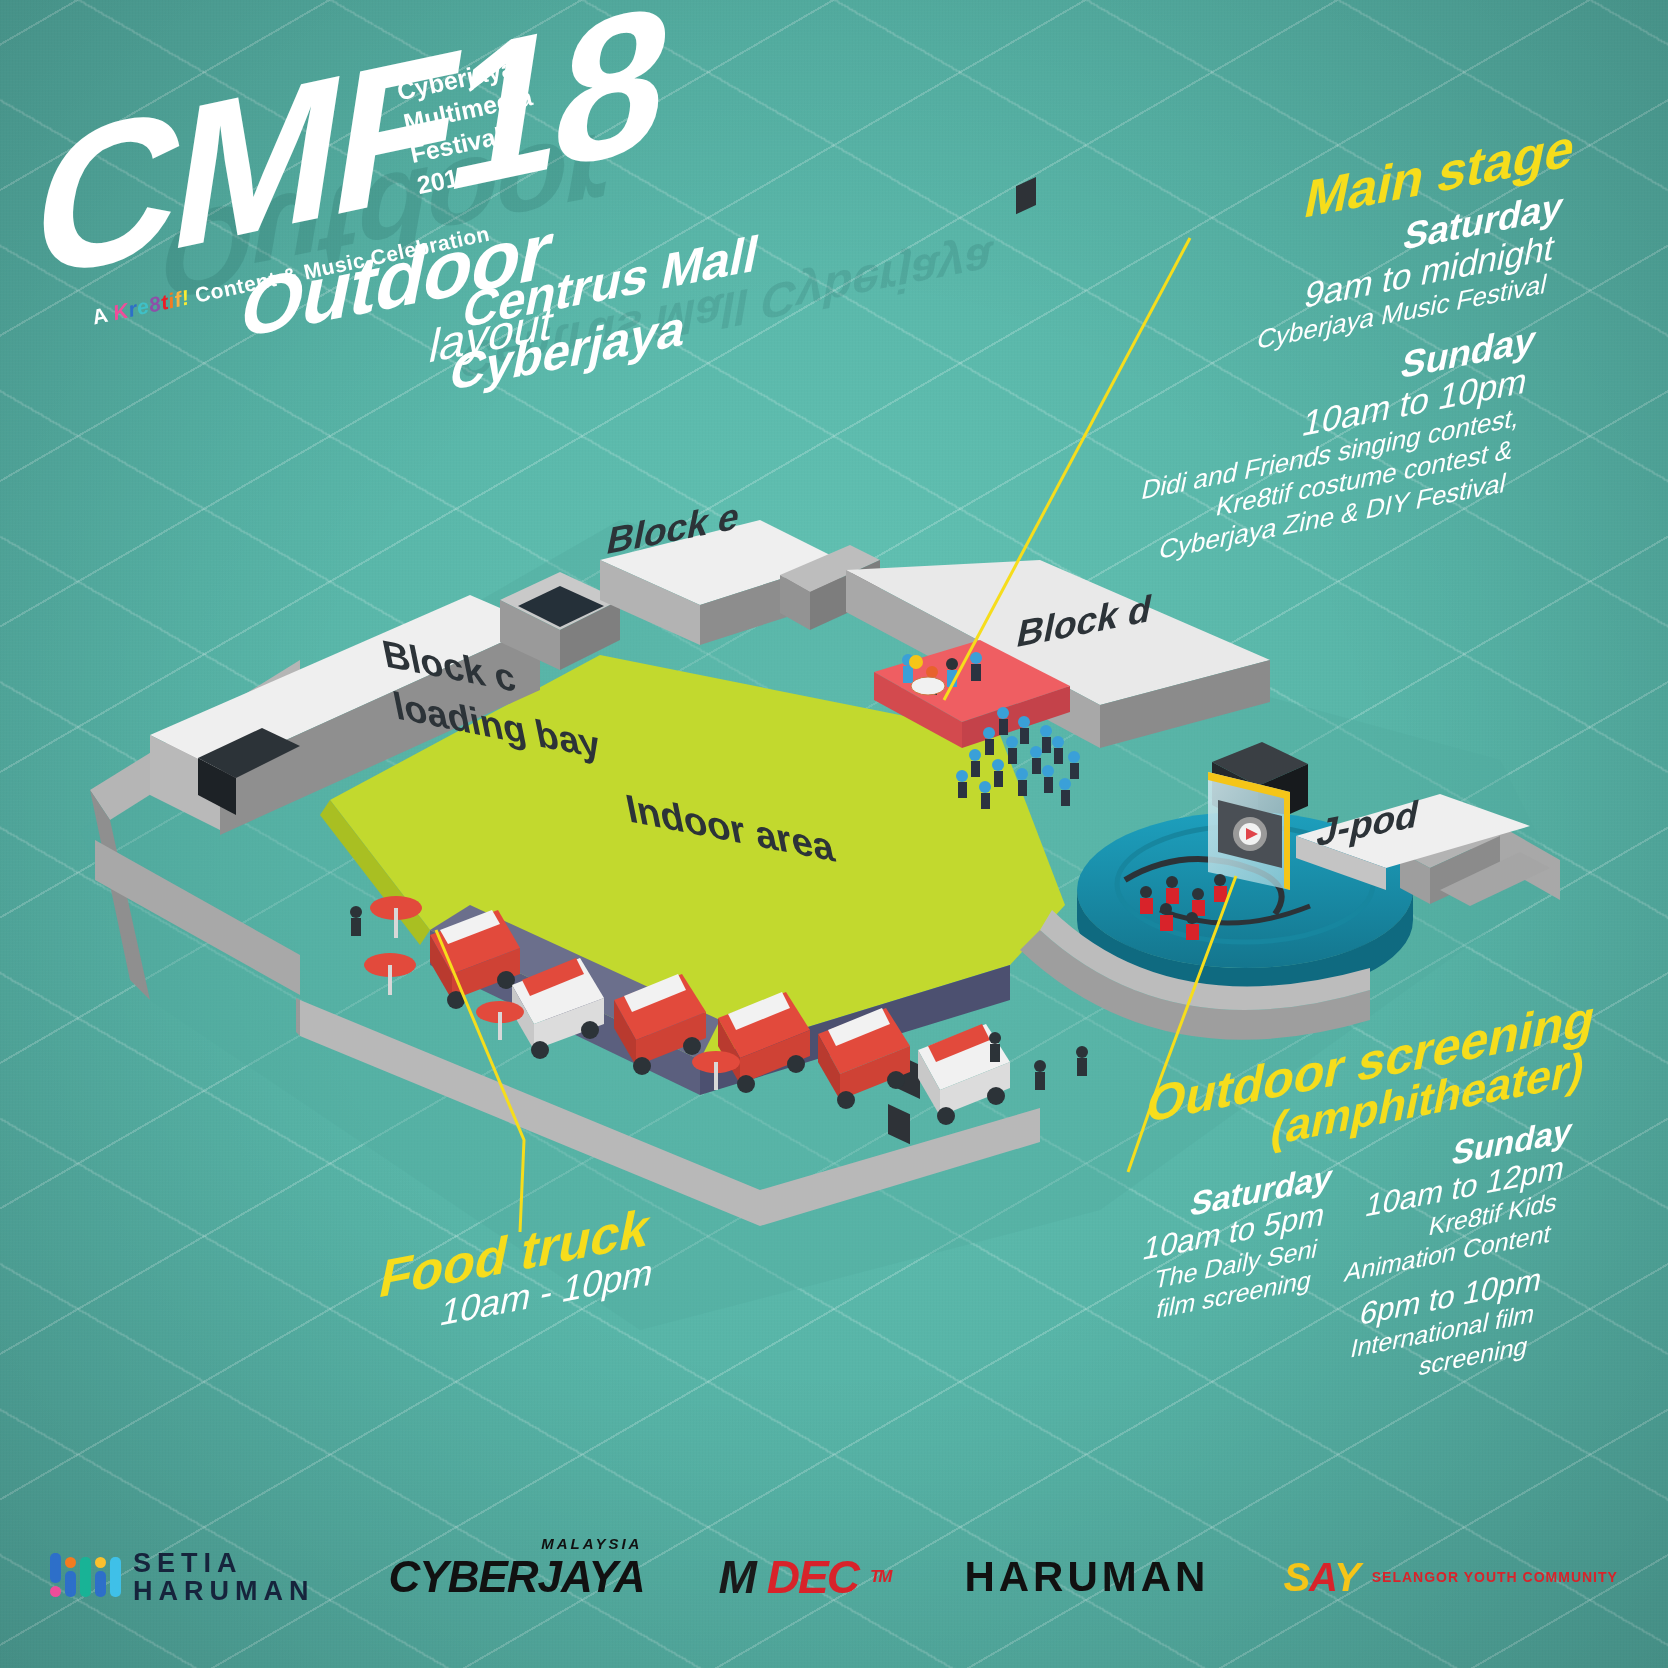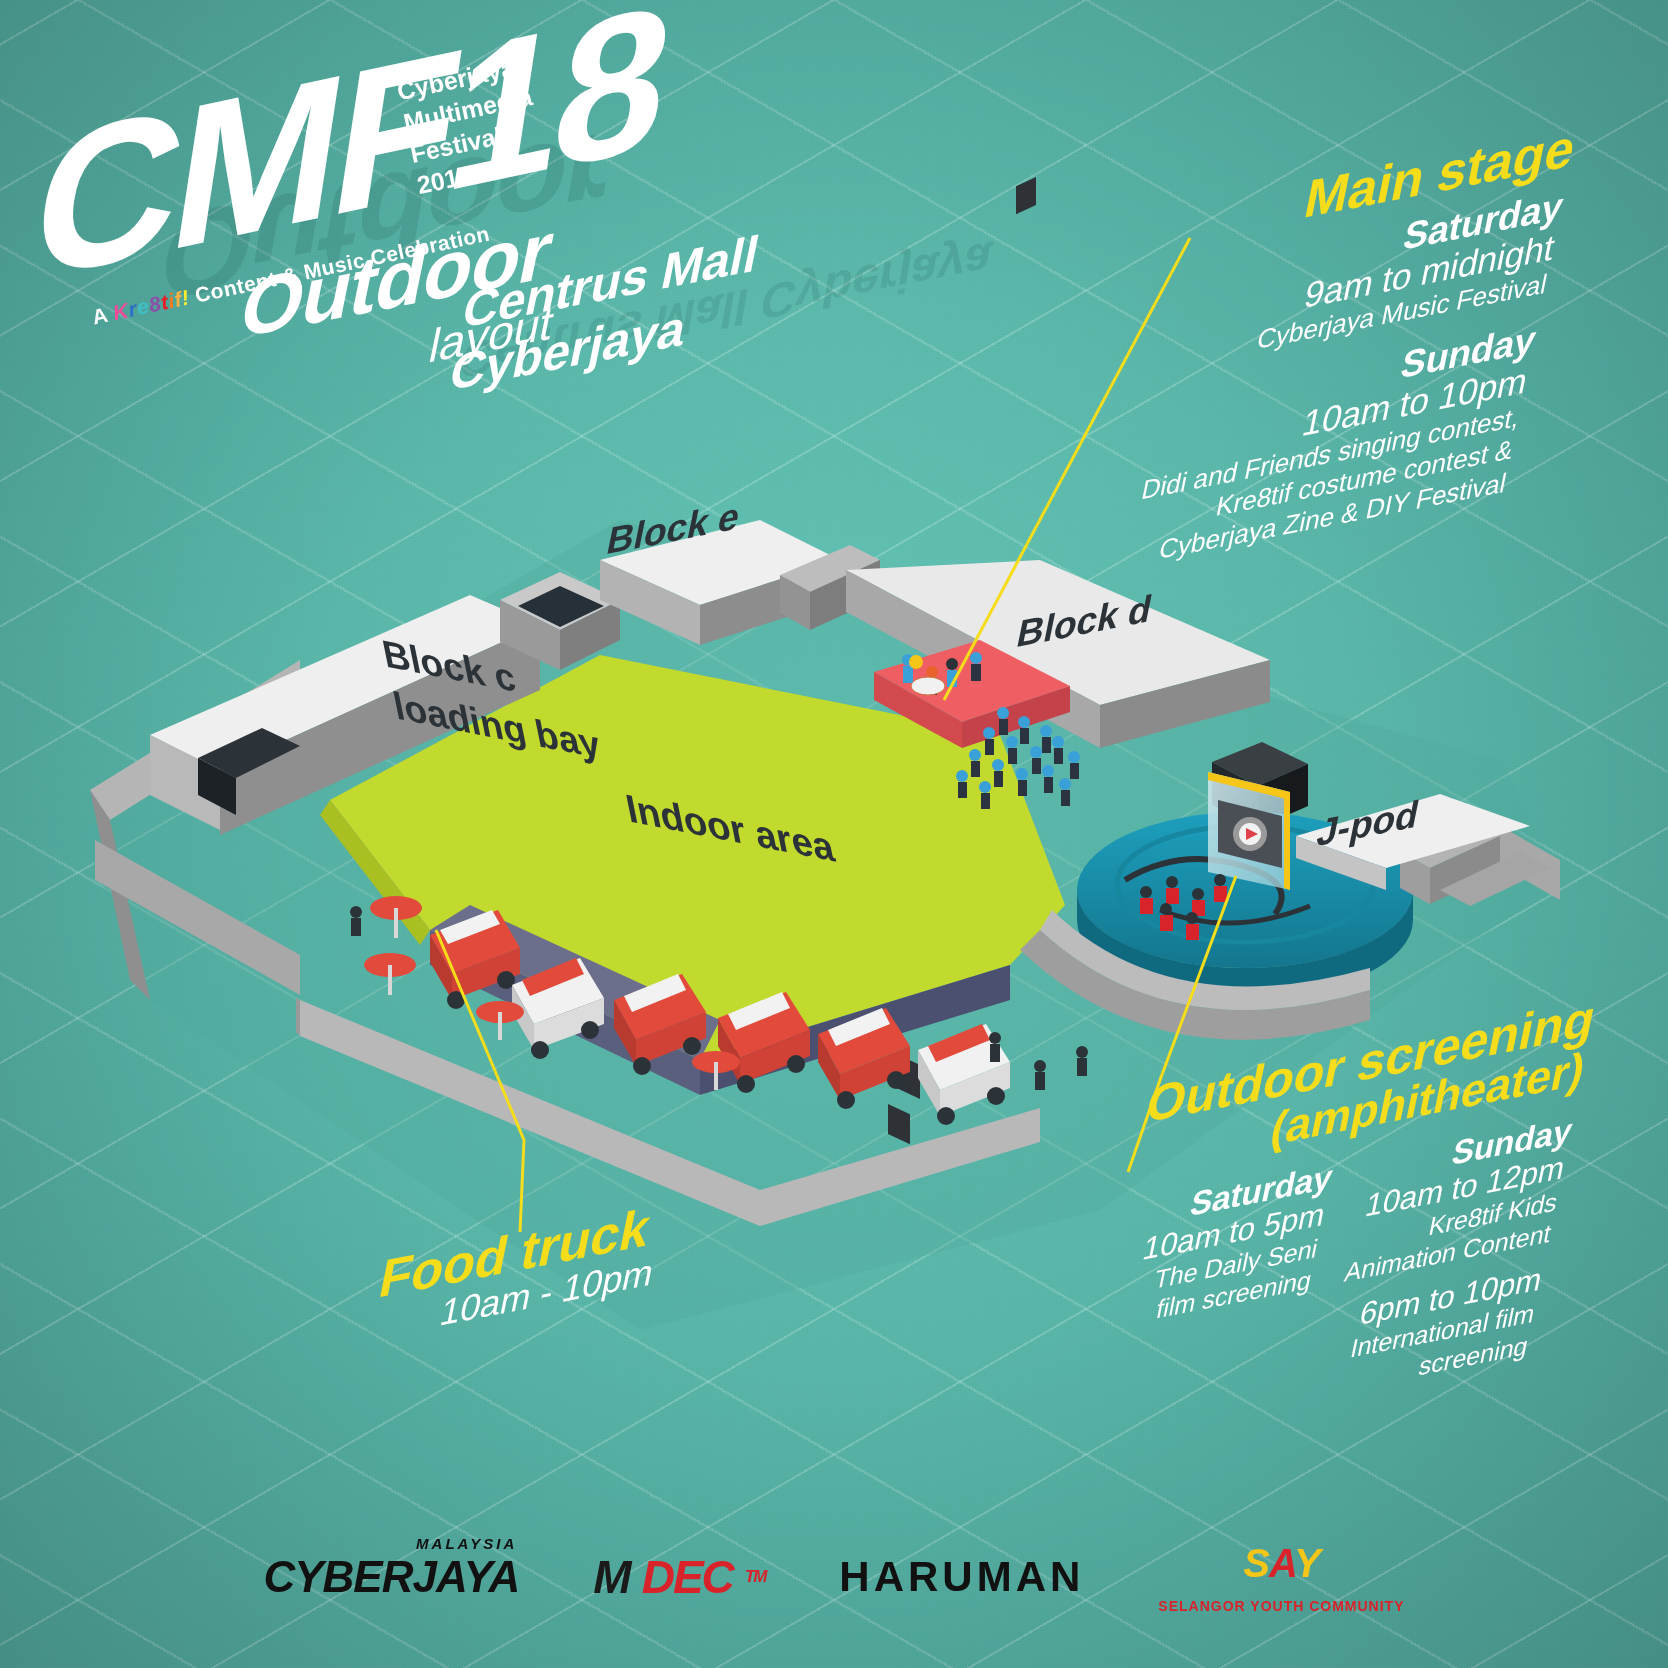--- a/index.html
+++ b/index.html
@@ -145,21 +145,21 @@
   .cj-my{position:absolute;right:2px;top:-17px;font-size:15px;font-weight:bold;
       font-style:italic;color:#111;letter-spacing:3px;}
   
   .mdec{font-size:46px;font-weight:bold;font-style:italic;letter-spacing:-2px;}
   .mdec .m{color:#1a1a1a;}
   .mdec .d{color:#d8232a;}
   .mdec-tm{font-size:17px;color:#d8232a;vertical-align:super;}
   
   .sonikl{font-size:42px;font-weight:bold;color:#111;letter-spacing:4px;}
   
-  .say-wrap{display:flex;flex-direction:column;align-items:center;}
+  .say-wrap{display:flex;flex-direction:row;align-items:center;}
   .say-main{font-size:40px;font-weight:bold;font-style:italic;letter-spacing:-1px;}
   .say-s{color:#f5c518;} .say-a{color:#d8232a;} .say-y{color:#f5c518;}
   .say-sub{font-size:14px;font-weight:bold;color:#d8232a;letter-spacing:1px;}
 </style>
 </head>
 <body>
 
 <div id="bg"></div>
 <div id="iso-grid"></div>
 <div id="grain"></div>
@@ -526,20 +526,42 @@
 
 <div class="maplabel" id="lbl-blockc" style="white-space:pre;">Block c
 loading bay</div>
 <div class="maplabel" id="lbl-blocke">Block e</div>
 <div class="maplabel" id="lbl-blockd">Block d</div>
 <div class="maplabel" id="lbl-jpod">J-pod</div>
 <div class="maplabel" id="lbl-indoor">Indoor area</div>
 
 <div id="sponsors">
 
+  <div class="sponsor">
+    <div class="sh-marks">
+      <div style="display:flex;flex-direction:column;align-items:center;gap:3px;">
+        <div class="sh-bar" style="height:30px;background:#2d6fc9;"></div>
+        <div class="sh-dot" style="background:#ef4d9a;"></div>
+      </div>
+      <div style="display:flex;flex-direction:column;align-items:center;gap:3px;">
+        <div class="sh-dot" style="background:#f47b20;"></div>
+        <div class="sh-bar" style="height:26px;background:#2d6fc9;"></div>
+      </div>
+      <div class="sh-bar" style="height:40px;background:#18b396;"></div>
+      <div style="display:flex;flex-direction:column;align-items:center;gap:3px;">
+        <div class="sh-dot" style="background:#fbc02d;"></div>
+        <div class="sh-bar" style="height:26px;background:#2d6fc9;"></div>
+      </div>
+      <div class="sh-bar" style="height:40px;background:#3fc0e8;"></div>
+    </div>
+    <div class="sh-text">
+      <div>SETIA</div>
+      <div>HARUMAN</div>
+    </div>
+  </div>
 
   <div class="sponsor cj-wrap">
     <div class="cj-main">CYBERJAYA</div>
     <div class="cj-my">MALAYSIA</div>
   </div>
 
   <div class="sponsor mdec">
     <span class="m">M</span>
       <span class="d">DEC</span>
       <span class="mdec-tm">TM</span>

